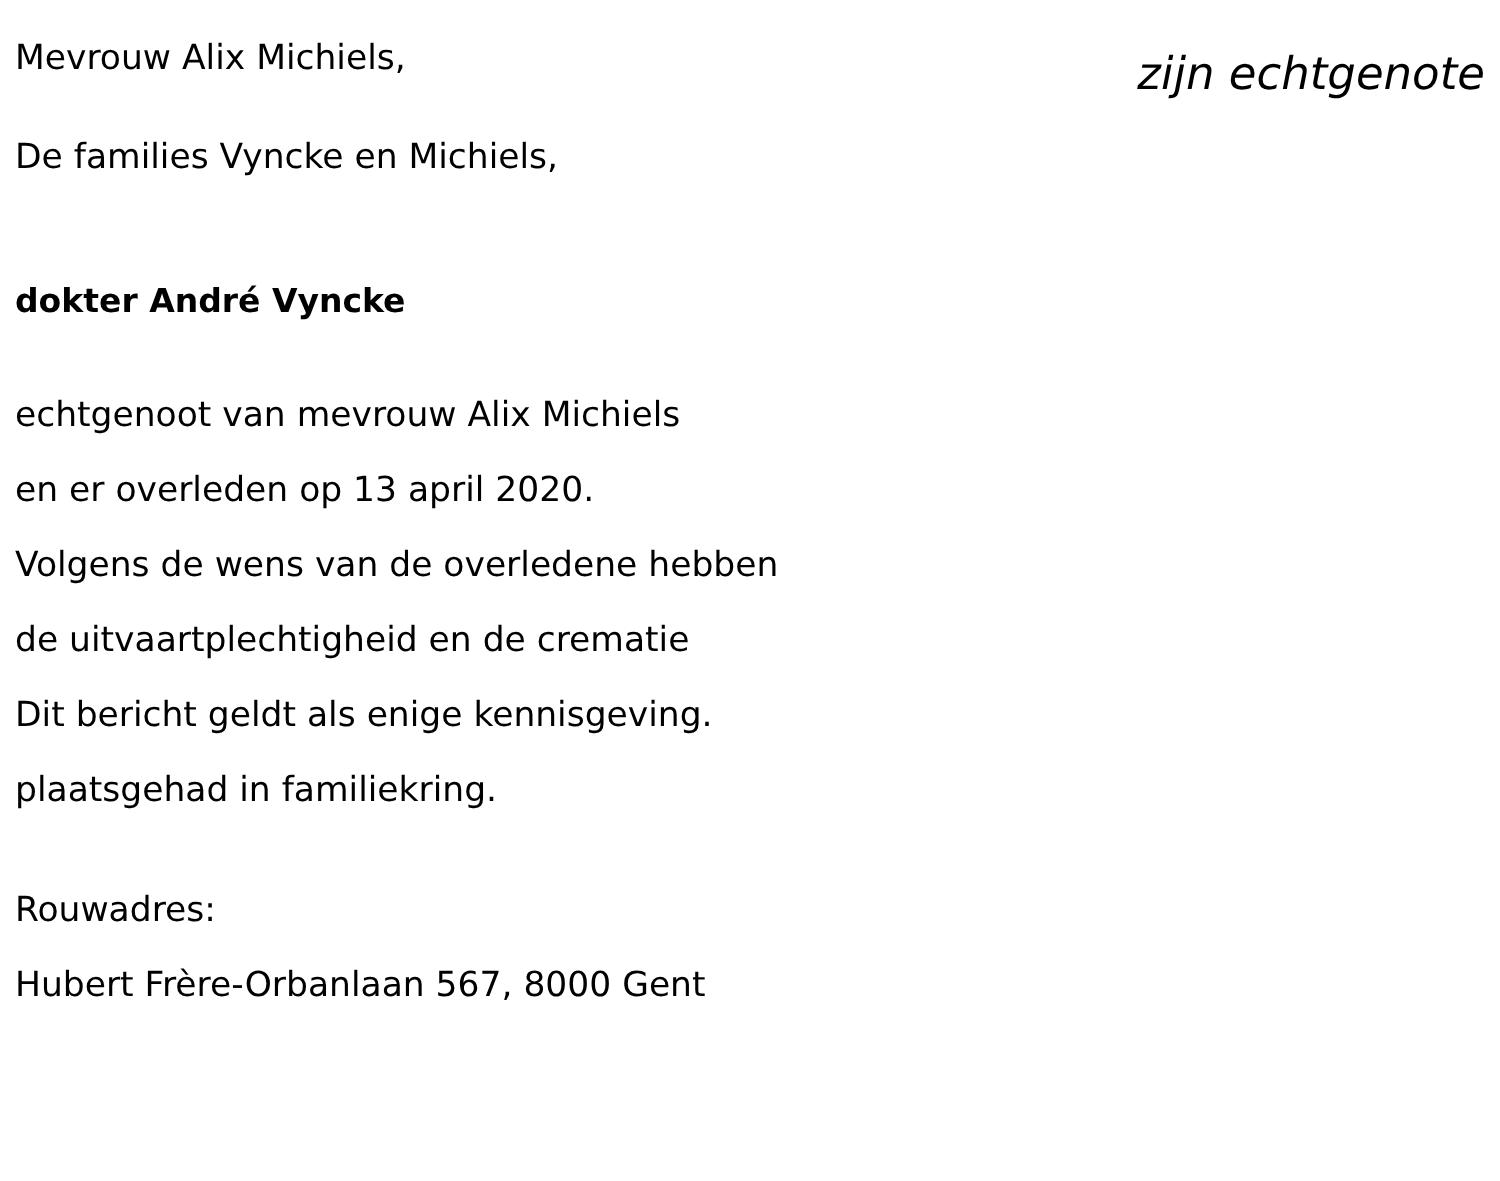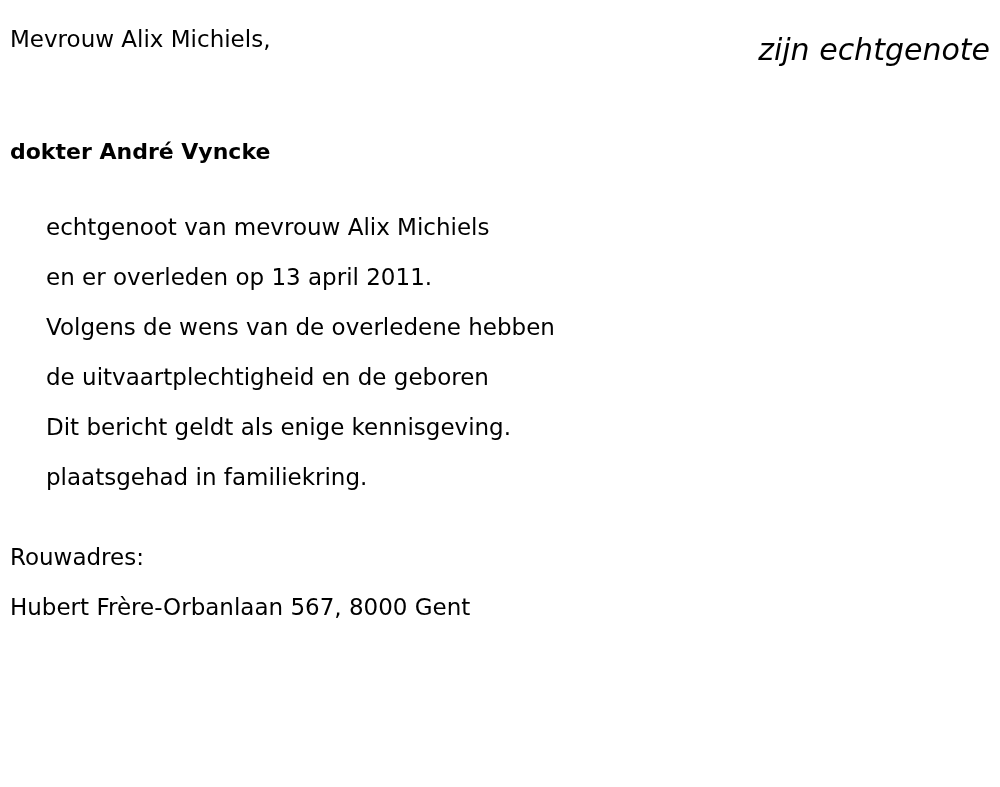--- a/index.html
+++ b/index.html
@@ -30,21 +30,20 @@
     font-size: 22px;
     font-weight: bold;
     line-height: 56px;
     white-space: pre;
   }
   .spacer-sm { height: 16px; }
   .spacer-md { height: 22px; }
   .spacer-lg { height: 30px; }
   .details .line {
     line-height: 50px;
-    margin-left: 36px;
   }
   .right-note {
     position: absolute;
     top: 32px;
     right: 10px;
     font-size: 30px;
     font-style: italic;
     white-space: pre;
   }
   .block-tight .line {
@@ -55,35 +54,36 @@
 <body>
 
 <div class="notice">
 
   <div class="line">Mevrouw Alix Michiels,</div>
 
   <div class="right-note">zijn echtgenote</div>
 
   <div class="spacer-sm"></div>
 
+  <div class="line">De families Vyncke en Michiels,</div>
 
   <div class="spacer-md"></div>
 
 
   <div class="spacer-md"></div>
 
   <div class="line-name">dokter André Vyncke</div>
 
   <div class="spacer-md"></div>
 
   <div class="details block-tight">
     <div class="line">echtgenoot van mevrouw Alix Michiels</div>
-    <div class="line">en er overleden op 13 april 2011.</div>
+    <div class="line">en er overleden op 13 april 2020.</div>
     <div class="line">Volgens de wens van de overledene hebben</div>
-    <div class="line">de uitvaartplechtigheid en de geboren</div>
+    <div class="line">de uitvaartplechtigheid en de crematie</div>
     <div class="line">Dit bericht geldt als enige kennisgeving.</div>
     <div class="line">plaatsgehad in familiekring.</div>
   </div>
 
   <div class="spacer-lg"></div>
 
   <div class="line">Rouwadres:</div>
   <div class="line">Hubert Frère-Orbanlaan 567, 8000 Gent</div>
 
 </div>

